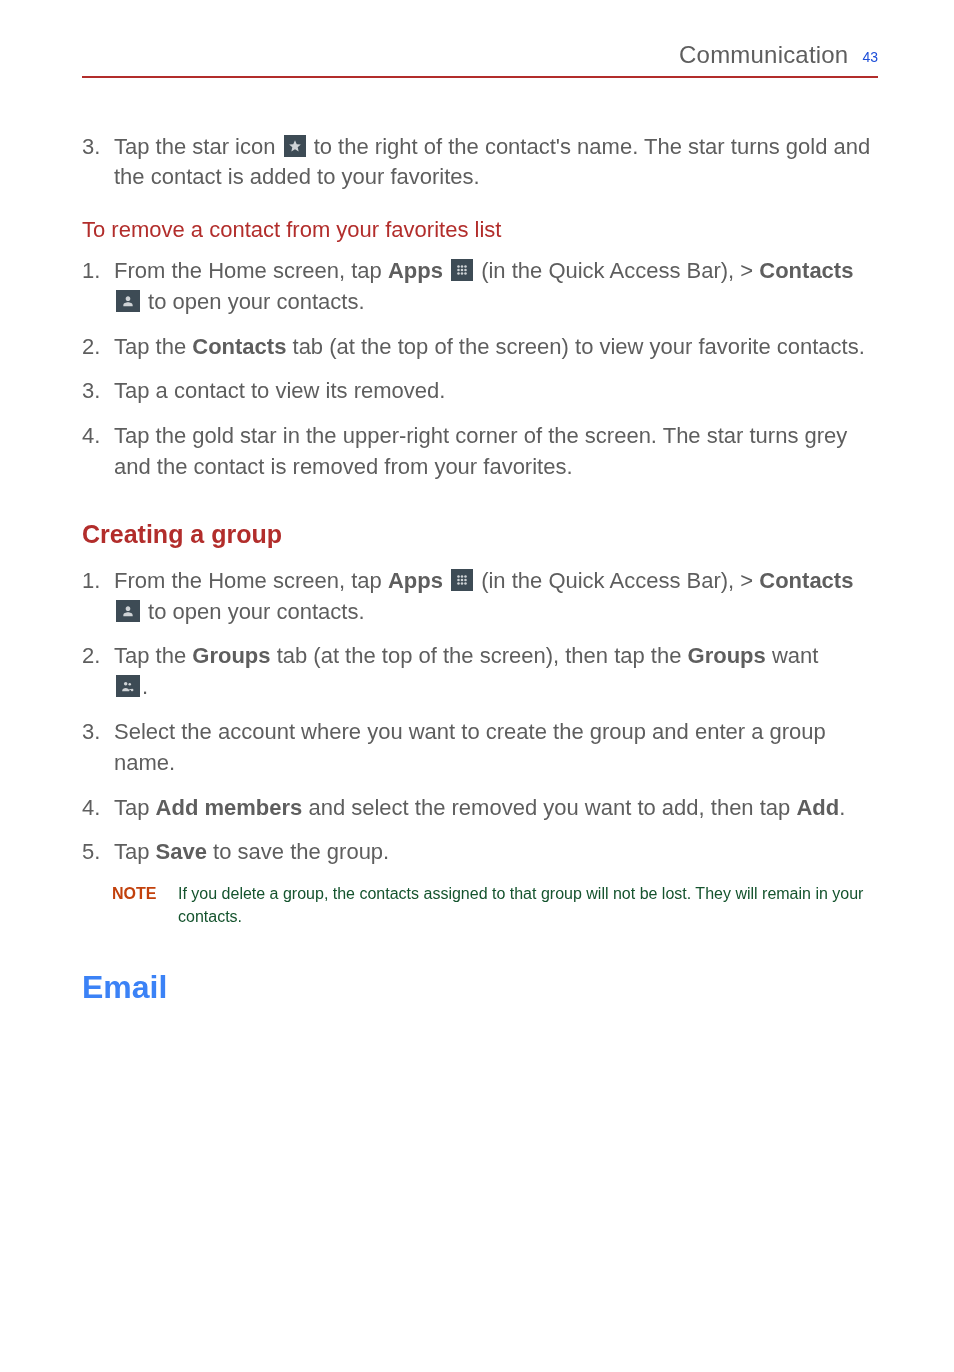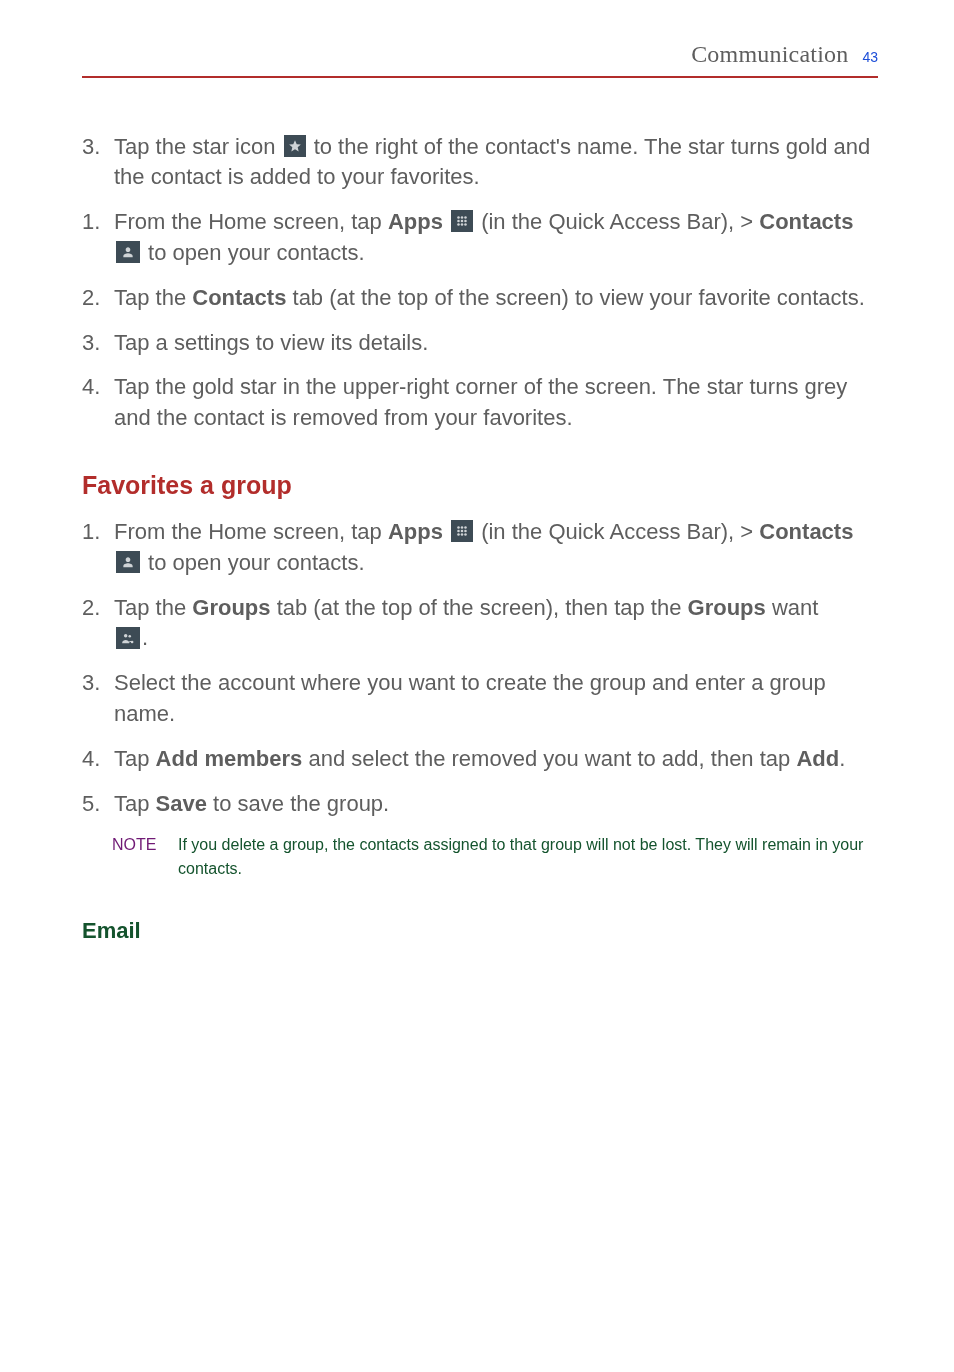--- a/index.html
+++ b/index.html
@@ -19,21 +19,20 @@
     align-items: flex-end;
     border-bottom: 2px solid #b22d2b;
     padding-bottom: 4px;
     margin-bottom: 54px;
   }
   .header-title {
     color: #5e5e5e;
     font-size: 24px;
     font-weight: 300;
     letter-spacing: 0.2px;
-    font-family: Liberation Serif, serif;
   }
   .header-page {
     color: #1d4ed8;
     font-size: 14px;
     font-weight: 400;
     margin-left: 14px;
     margin-bottom: 4px;
   }
   .content { font-size: 22px; }
   .subhead-red {
@@ -42,22 +41,22 @@
     font-weight: 400;
     margin: 22px 0 10px 0;
   }
   .section-head-red {
     color: #b22d2b;
     font-size: 25px;
     font-weight: 700;
     margin: 34px 0 14px 0;
   }
   .h1-red {
-    color: #14532d;
-    font-size: 22px;
+    color: #3b82f6;
+    font-size: 32px;
     font-weight: 700;
     margin: 36px 0 6px 0;
   }
   .step {
     display: flex;
     align-items: flex-start;
     margin: 10px 0 14px 0;
   }
   .step-num {
     flex: 0 0 32px;
@@ -68,22 +67,22 @@
   .para { margin: 10px 0 18px 0; }
   .bold { font-weight: 700; color: #5e5e5e; }
   .note-row {
     display: flex;
     align-items: flex-start;
     margin: 6px 0 0 30px;
     font-size: 16px;
     line-height: 1.45;
   }
   .note-label {
-    color: #701a75;
-    font-weight: 400;
+    color: #c2410c;
+    font-weight: 700;
     flex: 0 0 66px;
   }
   .note-body { flex: 1; color: #14532d; }
   .icon {
     display: inline-flex;
     align-items: center;
     justify-content: center;
     vertical-align: middle;
     width: 22px;
     height: 22px;
@@ -111,20 +110,21 @@
     <div class="step-num">3.</div>
     <div class="step-body">
       <span>Tap the star icon </span><span class="icon">
           <svg viewBox="0 0 24 24">
             <path fill="#cfd3d6" d="M12 2l2.9 6.9 7.1.6-5.4 4.8 1.7 7-6.3-3.9-6.3 3.9 1.7-7L1.9 9.5l7.1-.6z"></path>
           </svg>
         </span><span> to the right of the contact's name. The star turns gold and the contact is added to your favorites.</span>
     </div>
   </div>
 
+  <div class="subhead-red">To remove a contact from your favorites list</div>
 
   <div class="step">
     <div class="step-num">1.</div>
     <div class="step-body">
       <span>From the Home screen, tap </span><span class="bold">Apps</span>
       <span class="icon">
           <svg viewBox="0 0 24 24">
             <g fill="#cfd3d6">
               <circle cx="6" cy="6" r="2.2"></circle>
               <circle cx="12" cy="6" r="2.2"></circle>
@@ -148,29 +148,29 @@
 
   <div class="step">
     <div class="step-num">2.</div>
     <div class="step-body">
       <span>Tap the </span><span class="bold">Contacts</span><span> tab (at the top of the screen) to view your favorite contacts.</span>
     </div>
   </div>
 
   <div class="step">
     <div class="step-num">3.</div>
-    <div class="step-body">Tap a settings to view its details.</div>
+    <div class="step-body">Tap a contact to view its removed.</div>
   </div>
 
   <div class="step">
     <div class="step-num">4.</div>
     <div class="step-body">Tap the gold star in the upper-right corner of the screen. The star turns grey and the contact is removed from your favorites.</div>
   </div>
 
-  <div class="section-head-red">Favorites a group</div>
+  <div class="section-head-red">Creating a group</div>
 
   <div class="step">
     <div class="step-num">1.</div>
     <div class="step-body">
       <span>From the Home screen, tap </span><span class="bold">Apps</span>
       <span class="icon">
           <svg viewBox="0 0 24 24">
             <g fill="#cfd3d6">
               <circle cx="6" cy="6" r="2.2"></circle>
               <circle cx="12" cy="6" r="2.2"></circle>

